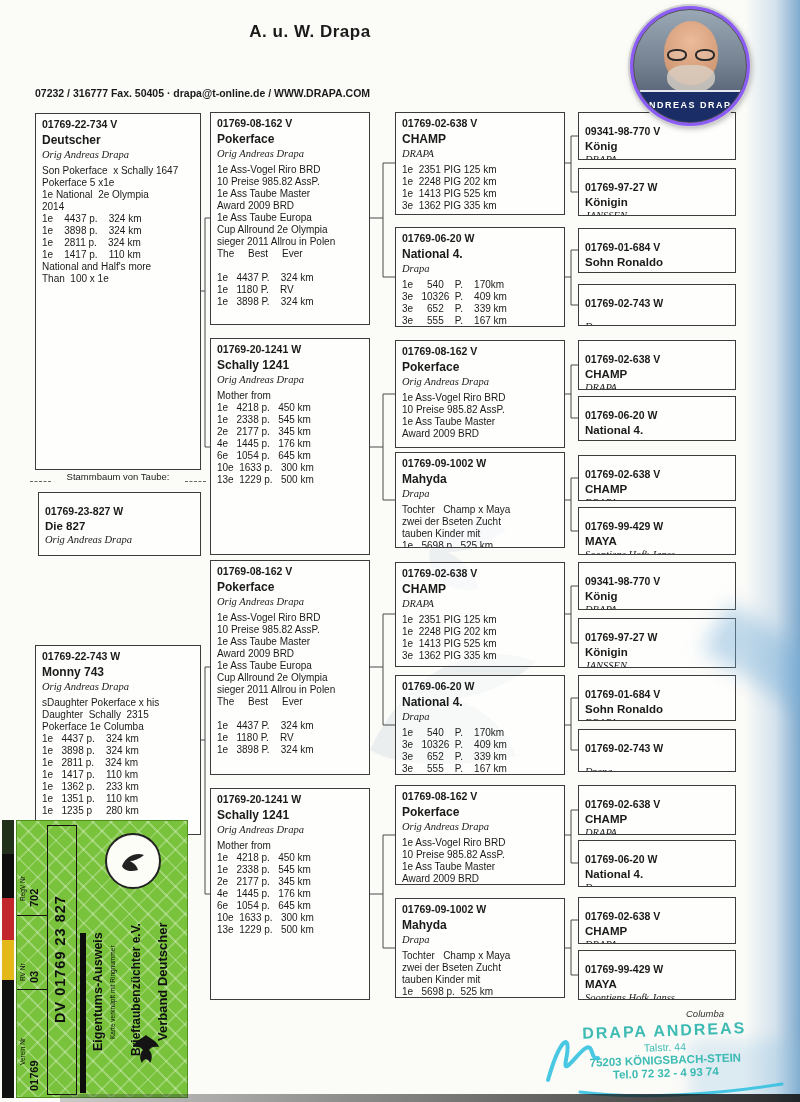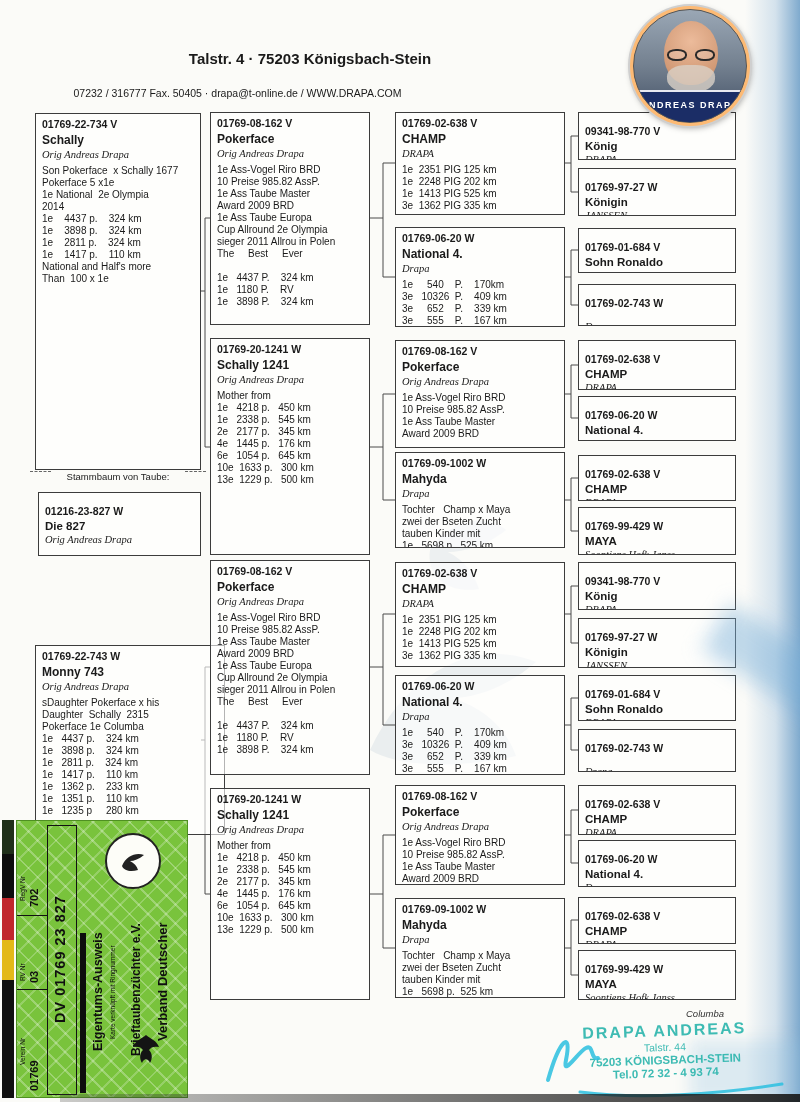--- a/index.html
+++ b/index.html
@@ -4,46 +4,46 @@
 <style>
   html,body{margin:0;padding:0;background:#e8e8e8;}
   .page{position:relative;width:800px;height:1102px;margin:0 auto;background:#fbfbf8;
         font-family:"Liberation Sans",sans-serif;color:#1a1a1a;overflow:hidden;}
 
   
   .hdr-name{position:absolute;left:160px;top:22px;width:300px;text-align:center;
             font-size:17px;font-weight:bold;letter-spacing:.5px;}
   .hdr-addr{position:absolute;left:110px;top:50px;width:400px;text-align:center;
             font-size:15px;font-weight:bold;}
-  .hdr-contact{position:absolute;left:35px;top:87px;width:405px;text-align:center;
-            font-size:10.5px;font-weight:normal;}
+  .hdr-contact{position:absolute;left:35px;top:87px;width:405px;text-align:left;
+            font-size:10.5px;font-weight:bold;}
 
   
   .pbox{position:absolute;border:1px solid #3c3c3c;background:rgba(255,255,255,.62);
         padding:4px 6px;box-sizing:border-box;z-index:2;font-size:10px;line-height:12px;
         overflow:hidden;}
   .ring{font-weight:bold;font-size:10.5px;margin-bottom:4px;}
   .pname{font-weight:bold;font-size:12px;margin-bottom:3px;}
   .origin{font-style:italic;font-family:"Liberation Serif",serif;font-size:10.5px;margin-bottom:4px;}
   .pline{white-space:pre;min-height:12px;}
   .pbox.small{padding:4px 6px;}
   .pbox.small .ring{margin-bottom:3px;margin-top:8px;}
   .pbox.small .pname{margin-bottom:2px;font-size:11.5px;}
   .pbox.small .origin{margin-bottom:0;}
 
   .connectors{position:absolute;left:0;top:0;z-index:1;}
 
   
-  .stammbaum{position:absolute;left:30px;top:471px;width:176px;display:flex;align-items:flex-start;
+  .stammbaum{position:absolute;left:30px;top:471px;width:176px;display:flex;align-items:flex-end;
              gap:16px;font-size:9.5px;z-index:2;color:#222;}
   .stammbaum .dash{flex:1;border-top:1px dashed #666;height:0;}
 
   
   .badge{position:absolute;left:630px;top:6px;width:120px;height:120px;border-radius:50%;
-         background:#fdba74;z-index:6;box-shadow:0 0 0 2px #cfcfcf,1px 2px 6px rgba(0,0,0,.35);}
+         background:#8b5cf6;z-index:6;box-shadow:0 0 0 2px #cfcfcf,1px 2px 6px rgba(0,0,0,.35);}
   .badge-inner{position:absolute;left:3px;top:3px;right:3px;bottom:3px;border-radius:50%;overflow:hidden;
          background:linear-gradient(180deg,#9aa7b5 0%,#73808f 50%,#3e4c62 100%);border:1px solid #555;}
   .face{position:absolute;left:30px;top:11px;width:54px;height:64px;border-radius:50% 50% 46% 46%;
          background:radial-gradient(circle at 50% 32%,#ecbb9b,#d29a76 68%,#b97f5e);}
   .beard{position:absolute;left:33px;top:55px;width:48px;height:28px;border-radius:40% 40% 50% 50%;
          background:rgba(218,209,199,.8);}
   .glasses{position:absolute;left:33px;top:39px;width:48px;display:flex;justify-content:space-between;}
   .glasses span{width:20px;height:12px;border:2px solid #2a2a2a;border-radius:45%;
          background:rgba(255,255,255,.18);box-sizing:border-box;}
   .band{position:absolute;left:0;right:0;bottom:0;height:30px;background:#1b2d66;
@@ -102,21 +102,21 @@
 </head>
 <body>
 
 <div class="page">
 
   <svg class="watermark" width="260" height="310">
     <path d="M100 40 C120 8 158 4 176 20 C156 36 134 42 118 42 C134 50 144 63 149 79 C117 84 96 66 100 40 Z" fill="#9db4c6" opacity="0.14"></path>
     <path d="M40 240 C82 152 154 130 206 152 C176 178 144 188 122 188 C154 198 176 218 186 246 C132 258 70 258 40 240 Z" fill="#9db4c6" opacity="0.17"></path>
   </svg>
 
-  <div class="hdr-addr">Talstr. 4  ·  75203 Königsbach-Stein</div>
+  <div class="hdr-name">A. u. W. Drapa</div>
   <div class="hdr-contact">07232 / 316777 Fax. 50405  ·  drapa@t-online.de / WWW.DRAPA.COM</div>
 
   <svg class="connectors" width="800" height="1102" viewBox="0 0 800 1102">
     <g stroke="#4a4a4a" stroke-width="1" fill="none">
       <path d="M201 291 H205 M205 218 V447 M205 218 H210 M205 447 H210"></path>
       <path d="M201 740 H205 M205 667 V894 M205 667 H210 M205 894 H210"></path>
       <path d="M370 218 H383 M383 163 V277 M383 163 H395 M383 277 H395"></path>
       <path d="M370 447 H383 M383 394 V500 M383 394 H395 M383 500 H395"></path>
       <path d="M370 667 H383 M383 614 V725 M383 614 H395 M383 725 H395"></path>
       <path d="M370 894 H383 M383 835 V948 M383 835 H395 M383 948 H395"></path>
@@ -127,39 +127,39 @@
       <path d="M565 614 H571 M571 586 V643 M571 586 H578 M571 643 H578"></path>
       <path d="M565 725 H571 M571 698 V750 M571 698 H578 M571 750 H578"></path>
       <path d="M565 835 H571 M571 810 V863 M571 810 H578 M571 863 H578"></path>
       <path d="M565 948 H571 M571 920 V975 M571 920 H578 M571 975 H578"></path>
     </g>
   </svg>
 
   <div id="boxes">
       <div class="pbox" style="left: 35px; top: 113px; width: 166px; height: 357px;">
         <div class="ring">01769-22-734 V</div>
-        <div class="pname">Schally</div>
-        <div class="origin">Orig Andreas Drapa</div>
-        <div class="pline">Son Pokerface  x Schally 1677</div>
+        <div class="pname">Deutscher</div>
+        <div class="origin">Orig Andreas Drapa</div>
+        <div class="pline">Son Pokerface  x Schally 1647</div>
         <div class="pline">Pokerface 5 x1e</div>
         <div class="pline">1e National  2e Olympia</div>
         <div class="pline">2014</div>
         <div class="pline">1e    4437 p.    324 km</div>
         <div class="pline">1e    3898 p.    324 km</div>
         <div class="pline">1e    2811 p.    324 km</div>
         <div class="pline">1e    1417 p.    110 km</div>
         <div class="pline">National and Half's more</div>
         <div class="pline">Than  100 x 1e</div>
       </div>
       <div class="pbox small" style="left: 38px; top: 492px; width: 163px; height: 64px;">
-        <div class="ring">01216-23-827 W</div>
+        <div class="ring">01769-23-827 W</div>
         <div class="pname">Die  827</div>
         <div class="origin">Orig Andreas Drapa</div>
       </div>
-      <div class="pbox" style="left: 35px; top: 645px; width: 190px; height: 190px;">
+      <div class="pbox" style="left: 35px; top: 645px; width: 166px; height: 190px;">
         <div class="ring">01769-22-743 W</div>
         <div class="pname">Monny  743</div>
         <div class="origin">Orig Andreas Drapa</div>
         <div class="pline">sDaughter Pokerface x his</div>
         <div class="pline">Daughter  Schally  2315</div>
         <div class="pline">Pokerface 1e Columba</div>
         <div class="pline">1e   4437 p.    324 km</div>
         <div class="pline">1e   3898 p.    324 km</div>
         <div class="pline">1e   2811 p.    324 km</div>
         <div class="pline">1e   1417 p.    110 km</div>

